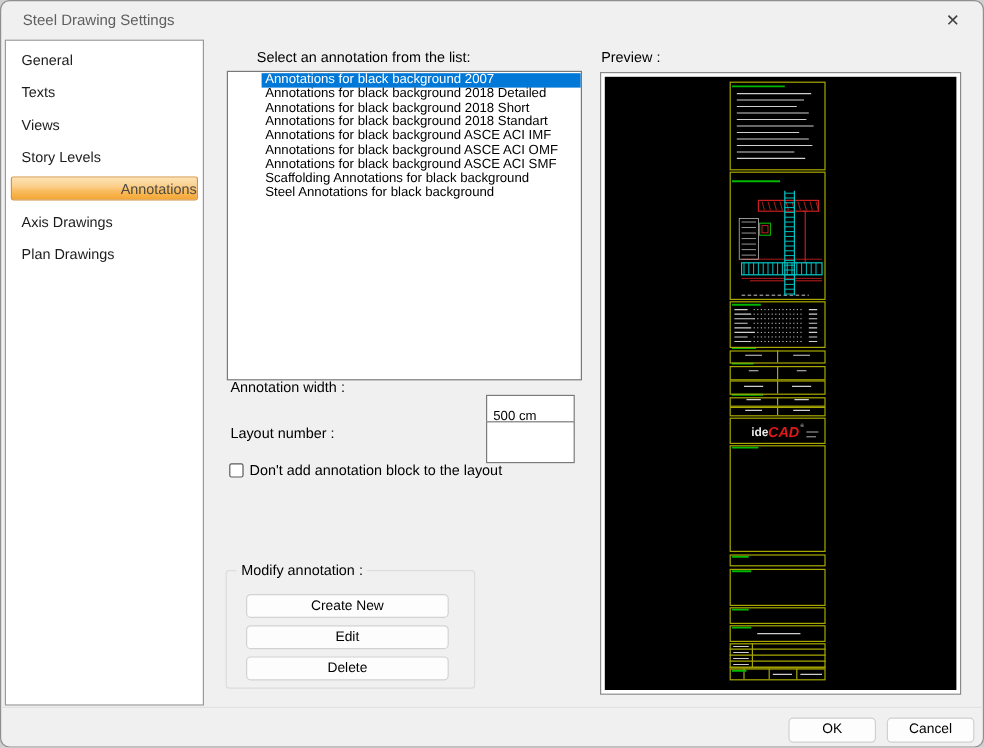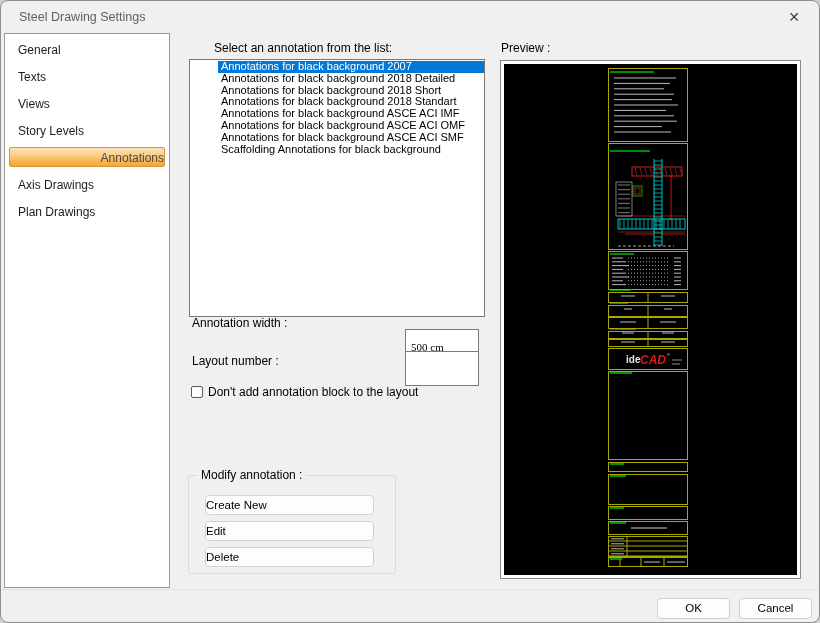--- a/index.html
+++ b/index.html
@@ -27,31 +27,31 @@
   
   .lbl { position:absolute; font-size:12px; color:#000; white-space:nowrap; }
   
   .listbox { position:absolute; left:188px; top:58px; width:296px; height:258px;
     background:#fff; border:1px solid #787878; overflow:hidden; padding-top:1px;padding-left:28px; }
   .list-item { height:11.8px; line-height:11.8px; font-size:11px; padding-left:3px;
     white-space:nowrap; color:#000; }
   .list-item.selected { background:#0078d7; color:#fff; }
   
   .field-input { position:absolute; width:74px; height:35px; border:1px solid #7a7a7a;
-    background:#fff; font-family:Liberation Serif, serif; font-size:11px; padding:0 5px; }
+    background:#fff; font-family:Liberation Sans, sans-serif; font-size:11px; padding:0 5px; }
   
   .checkbox { position:absolute; left:190px; top:385px; width:12px; height:12px;
     background:#fff; border:1px solid #5a5a5a; border-radius:2px; }
   
   .groupbox { position:absolute; left:187px; top:474px; width:208px; height:99px;
     border:1px solid #dcdcdc; border-radius:3px; }
   .groupbox-label { position:absolute; top:-8px; left:8px; background:#f0f0f0;
     padding:0 4px; font-size:12px; }
   .gbtn { position:absolute; left:16px; width:169px; height:20px; background:#fdfdfd;
-    border:1px solid #d2d2d2; border-radius:4px; font-size:11.5px; 
+    border:1px solid #d2d2d2; border-radius:4px; font-size:11.5px; text-align:center;
     line-height:18px; color:#000; font-family:"Liberation Sans",sans-serif; }
   
   .preview-frame { position:absolute; left:499px; top:59px; width:301px; height:519px;
     background:#fff; border:1px solid #8a8a8a; }
   .preview-black { position:absolute; left:3px; top:3px; right:3px; bottom:3px; background:#000; }
   
   .footer { position:absolute; left:0; right:0; top:588px; height:35px; border-top:1px solid #e2e2e2; }
   .fbtn { position:absolute; top:8px; width:73px; height:21px; background:#fdfdfd;
     border:1px solid #d0d0d0; border-radius:4px; font-size:11.5px; text-align:center;
     line-height:19px; font-family:"Liberation Sans",sans-serif; }
@@ -82,20 +82,21 @@
 
   <div class="listbox">
       <div class="list-item selected">Annotations for black background 2007</div>
       <div class="list-item">Annotations for black background 2018 Detailed</div>
       <div class="list-item">Annotations for black background 2018 Short</div>
       <div class="list-item">Annotations for black background 2018 Standart</div>
       <div class="list-item">Annotations for black background ASCE ACI IMF</div>
       <div class="list-item">Annotations for black background ASCE ACI OMF</div>
       <div class="list-item">Annotations for black background ASCE ACI SMF</div>
       <div class="list-item">Scaffolding Annotations for black background</div>
+      <div class="list-item">Steel Annotations for black background</div>
     </div>
 
   <span class="lbl" style="left:191px; top:315px;">Annotation width :</span>
   <input class="field-input" style="left: 404px; top: 328px;" value="500 cm">
 
   <span class="lbl" style="left:191px; top:353px;">Layout number :</span>
   <input class="field-input" style="left: 404px; top: 350px;" value="">
 
   <div class="checkbox"></div>
   <span class="lbl" style="left:207px; top:384px;">Don't add annotation block to the layout</span>

